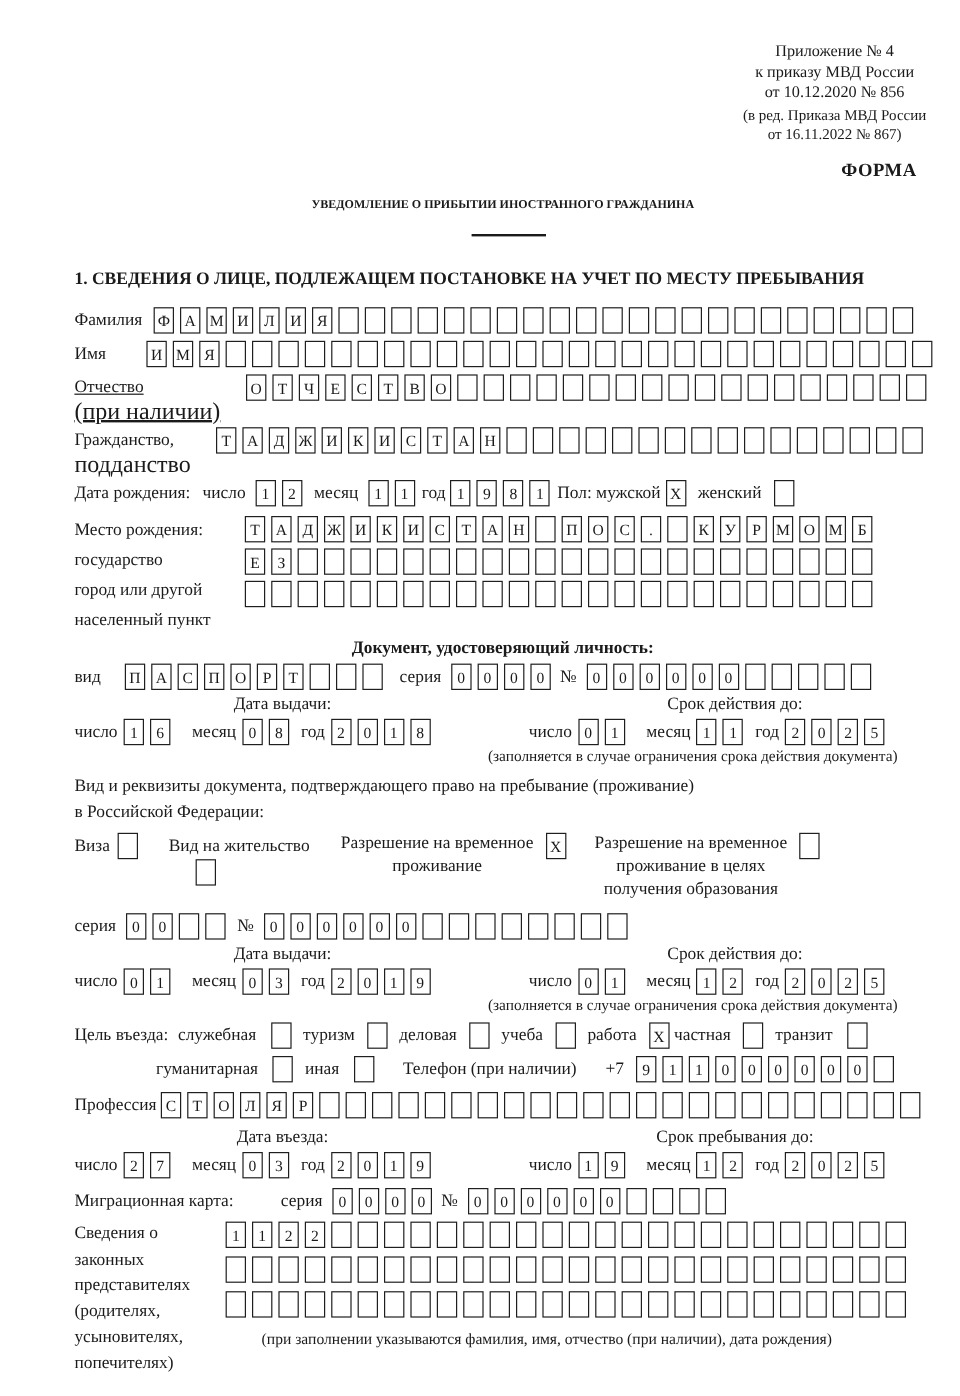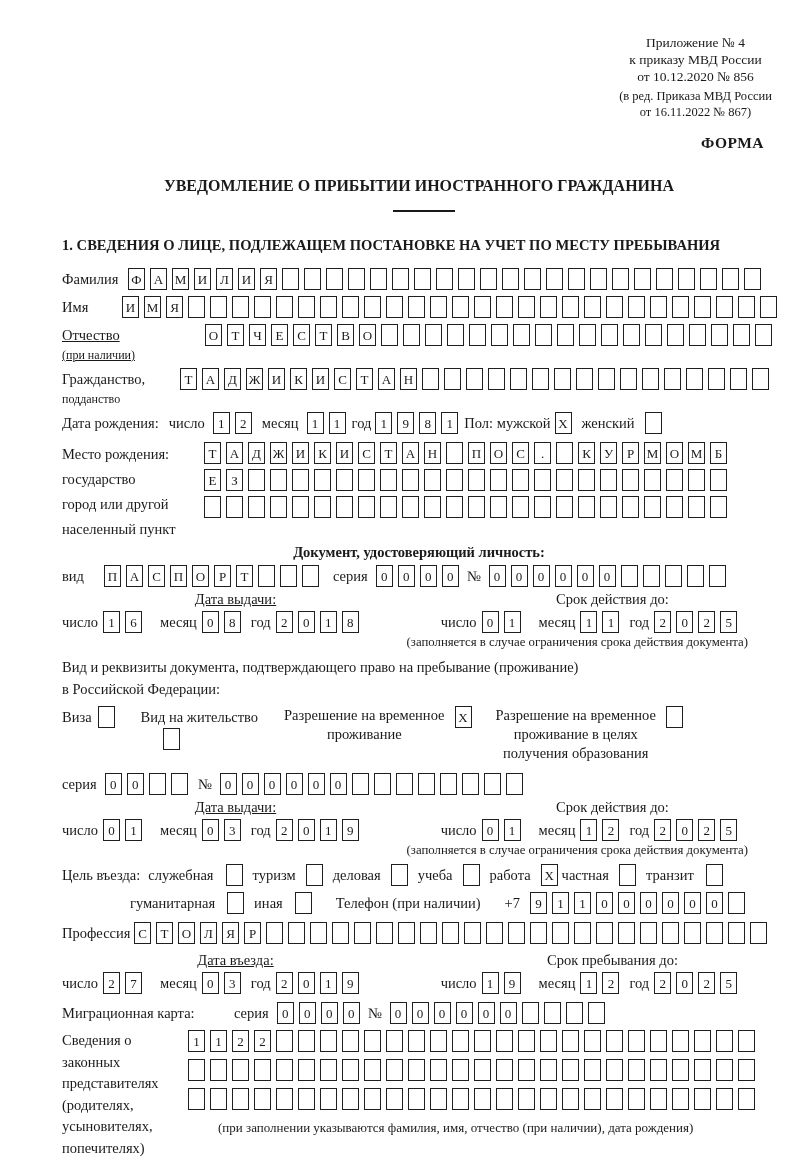--- a/index.html
+++ b/index.html
@@ -5,46 +5,46 @@
   html,body{margin:0;padding:0;}
   body{
     width:800px;height:1163px;overflow:hidden;background:#ffffff;color:#1a1a1a;
     font-family:"Liberation Serif","DejaVu Serif",serif;
   }
   .page{box-sizing:border-box;width:800px;height:1163px;padding:34px 24px 10px 62px;position:relative;}
   
   .annex{margin-left:553px;font-size:13.5px;line-height:17px;text-align:center;}
   .annex .amend{margin-top:3px;font-size:12.5px;line-height:16px;}
   .forma{margin-top:14px;margin-right:12px;text-align:right;font-weight:bold;font-size:15.5px;letter-spacing:.5px;}
-  .title{margin-top:23px;text-align:center;font-weight:bold;font-size:16px;line-height:21px;}
+  .title{margin-top:8px;text-align:center;font-weight:bold;font-size:10px;line-height:21px;}
   .title-blank{display:inline-block;width:62px;border-bottom:2px solid #1a1a1a;height:14px;margin-left:10px;}
   .sec-head{margin-top:20px;font-weight:bold;font-size:14.6px;}
   .formbody{margin-top:14px;}
   
   .frow{display:flex;align-items:flex-start;margin-bottom:6px;}
   .flabel{font-size:14.5px;line-height:22px;white-space:nowrap;}
-  .sub{font-size:12px;line-height:18px;}
+  .sub{font-size:20px;line-height:18px;}
   .cells{display:flex;gap:5px;}
   .cell{
     box-sizing:border-box;flex:0 0 17px;width:17px;height:22px;border:1.6px solid #1f1f1f;
     display:flex;align-items:center;justify-content:center;
     font-size:13px;line-height:1;background:#fff;
   }
   .w66{width:66px;flex:0 0 66px;}
   .w60{width:60px;flex:0 0 60px;}
   .w143{width:143px;flex:0 0 143px;text-decoration:underline;}
   .w118{width:118px;flex:0 0 118px;}
   .ml4{margin-left:4px;}.ml6{margin-left:6px;}.ml8{margin-left:8px;}.ml10{margin-left:10px;}.ml14{margin-left:14px;}
   
   .lblcol{flex:0 0 142px;}
   .lblcol div{font-size:14.5px;line-height:25px;}
   .rowscol .cells{margin-bottom:5px;}
   .doc-head{text-align:center;font-weight:bold;font-size:14.5px;margin:2px 0 4px 0;}
   .date-heads{display:flex;font-size:14.5px;margin-top:2px;}
-  .date-heads .dh-left{width:350px;text-align:center;text-decoration:underline;}
+  .date-heads .dh-left{width:350px;text-align:center;}
   .date-heads .dh-right{width:330px;text-align:center;margin-left:40px;}
   .dategrp{display:flex;align-items:center;}
   .dategrp .flabel{margin-right:5px;}
   .dategrp .cells{margin-right:10px;}
   .dates-row{display:flex;margin-top:3px;margin-bottom:2px;}
   .dates-row .right{margin-left:72px;}
   .note{font-size:12.8px;text-align:right;padding-right:28px;margin-bottom:6px;margin-top:2px;}
   .intro{font-size:14.5px;line-height:22px;}
   .permits{display:flex;align-items:flex-start;margin-top:6px;margin-bottom:10px;}
   .permit{display:flex;align-items:flex-start;}

